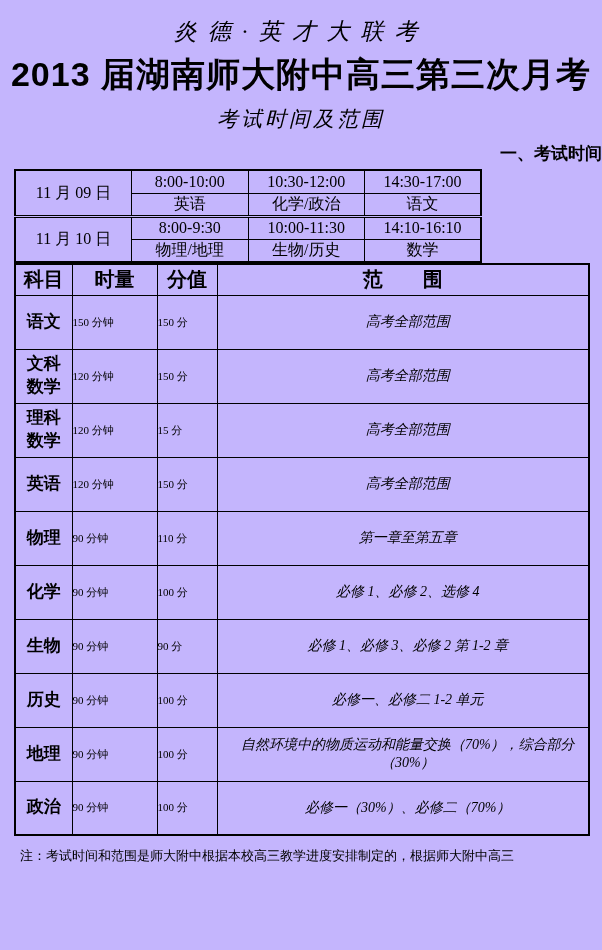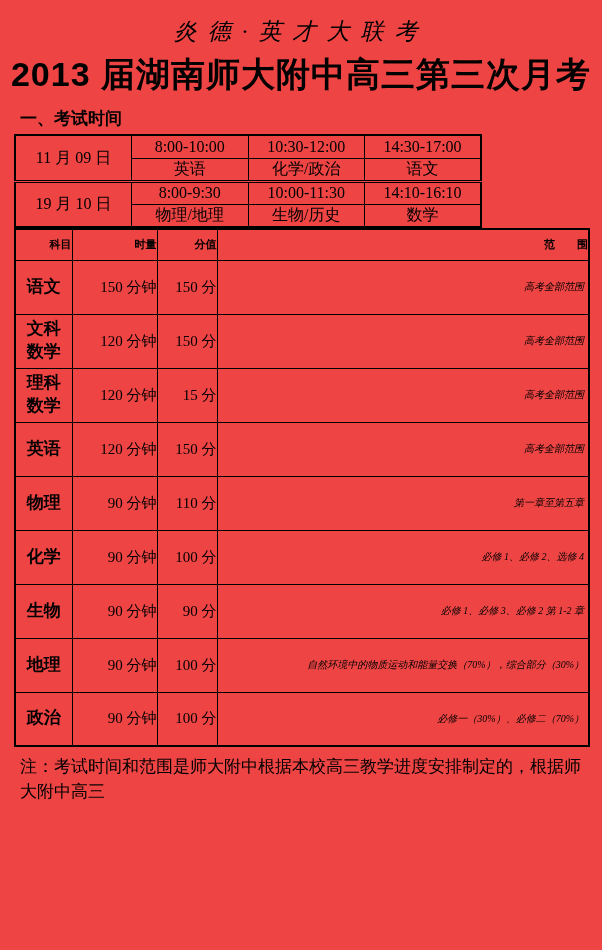--- a/index.html
+++ b/index.html
@@ -1,21 +1,21 @@
 <!DOCTYPE html>
 <html><head>
 <meta charset="utf-8">
 <style>
   * { box-sizing: border-box; margin: 0; padding: 0; }
   html, body { background: #fff; }
   .page {
     position: relative;
     width: 602px;
     height: 950px;
-    background: #ef4444;
+    background: #c4b5fd;
     color: #000;
     overflow: hidden;
     font-family: "Liberation Serif", "DejaVu Serif", serif;
   }
   
   .brand-title {
     padding-top: 16px;
     text-align: center;
     font-size: 23px;
     font-style: italic;
@@ -42,20 +42,21 @@
     margin-top: 9px;
     text-align: center;
     font-size: 17px;
   }
   
   .section-heading {
     margin: 9px 0 4px 20px;
     font-size: 17px;
     font-weight: 600;
     font-family: "Liberation Sans", "DejaVu Sans", sans-serif;
+    text-align: right;
   }
   
   table {
     border-collapse: collapse;
     table-layout: fixed;
     margin-left: 14px;
     width: 468px;
     border: 2px solid #000;
   }
   td, th {
@@ -71,64 +72,65 @@
     line-height: 1.1;
   }
   .schedule-table .date-cell { font-size: 16px; }
   .schedule-table tbody.day-group-1 tr.subject-row td,
   .schedule-table tbody.day-group-1 td.date-cell {
     border-bottom: 3px double #000;
   }
   
   .scope-table th {
     height: 31px;
-    font-size: 11px;
+    font-size: 20px;
     font-weight: bold;
-    text-align: right;
+    text-align: center;
     vertical-align: middle;
     font-family: "Liberation Sans", "DejaVu Sans", sans-serif;
   }
   .scope-table td { height: 54px; vertical-align: middle; }
   .scope-table .subject-cell {
     text-align: center;
     font-size: 17px;
     font-weight: bold;
     white-space: pre-line;
     line-height: 1.35;
     font-family: "Liberation Sans", "DejaVu Sans", sans-serif;
   }
   .scope-table .duration-cell,
   .scope-table .score-cell {
-    text-align: right;
-    font-size: 15px;
+    text-align: left;
+    font-size: 11px;
   }
   .scope-table .scope-cell {
-    text-align: right;
+    text-align: center;
     padding-left: 14px;
     padding-right: 4px;
-    font-size: 10px;
+    font-size: 14px;
     font-style: italic;
     font-family: "Liberation Serif", "DejaVu Serif", serif;
   }
   
   .note {
     margin: 7px 0 0 20px;
     width: 566px;
-    font-size: 17px;
+    font-size: 13px;
     line-height: 25px;
     font-family: "Liberation Sans", "DejaVu Sans", sans-serif;
   }
 </style>
 </head>
 <body>
 
 <div class="page">
 
   <div class="brand-title">炎德·英才大联考</div>
   <div class="main-title">2013 届湖南师大附中高三第三次月考</div>
+  <div class="subtitle">考试时间及范围</div>
 
   <div class="section-heading">一、考试时间</div>
 
   <table class="schedule-table">
     <colgroup>
       <col style="width:25%">
         <col style="width:25%">
         <col style="width:25%">
         <col style="width:25%">
     </colgroup>
@@ -140,21 +142,21 @@
         <td>14:30-17:00</td>
       </tr>
       <tr class="subject-row">
         <td>英语</td>
         <td>化学/政治</td>
         <td>语文</td>
       </tr>
     </tbody>
     <tbody class="day-group-2">
       <tr>
-        <td class="date-cell" rowspan="2">19 月 10 日</td>
+        <td class="date-cell" rowspan="2">11 月 10 日</td>
         <td>8:00-9:30</td>
         <td>10:00-11:30</td>
         <td>14:10-16:10</td>
       </tr>
       <tr class="subject-row">
         <td>物理/地理</td>
         <td>生物/历史</td>
         <td>数学</td>
       </tr>
     </tbody>
@@ -215,20 +217,26 @@
         <td class="score-cell">100 分</td>
         <td class="scope-cell">必修 1、必修 2、选修 4</td>
       </tr>
       <tr>
         <td class="subject-cell">生物</td>
         <td class="duration-cell">90 分钟</td>
         <td class="score-cell">90 分</td>
         <td class="scope-cell">必修 1、必修 3、必修 2 第 1-2 章</td>
       </tr>
       <tr>
+        <td class="subject-cell">历史</td>
+        <td class="duration-cell">90 分钟</td>
+        <td class="score-cell">100 分</td>
+        <td class="scope-cell">必修一、必修二 1-2 单元</td>
+      </tr>
+      <tr>
         <td class="subject-cell">地理</td>
         <td class="duration-cell">90 分钟</td>
         <td class="score-cell">100 分</td>
         <td class="scope-cell">自然环境中的物质运动和能量交换（70%），综合部分（30%）</td>
       </tr>
       <tr>
         <td class="subject-cell">政治</td>
         <td class="duration-cell">90 分钟</td>
         <td class="score-cell">100 分</td>
         <td class="scope-cell">必修一（30%）、必修二（70%）</td>

